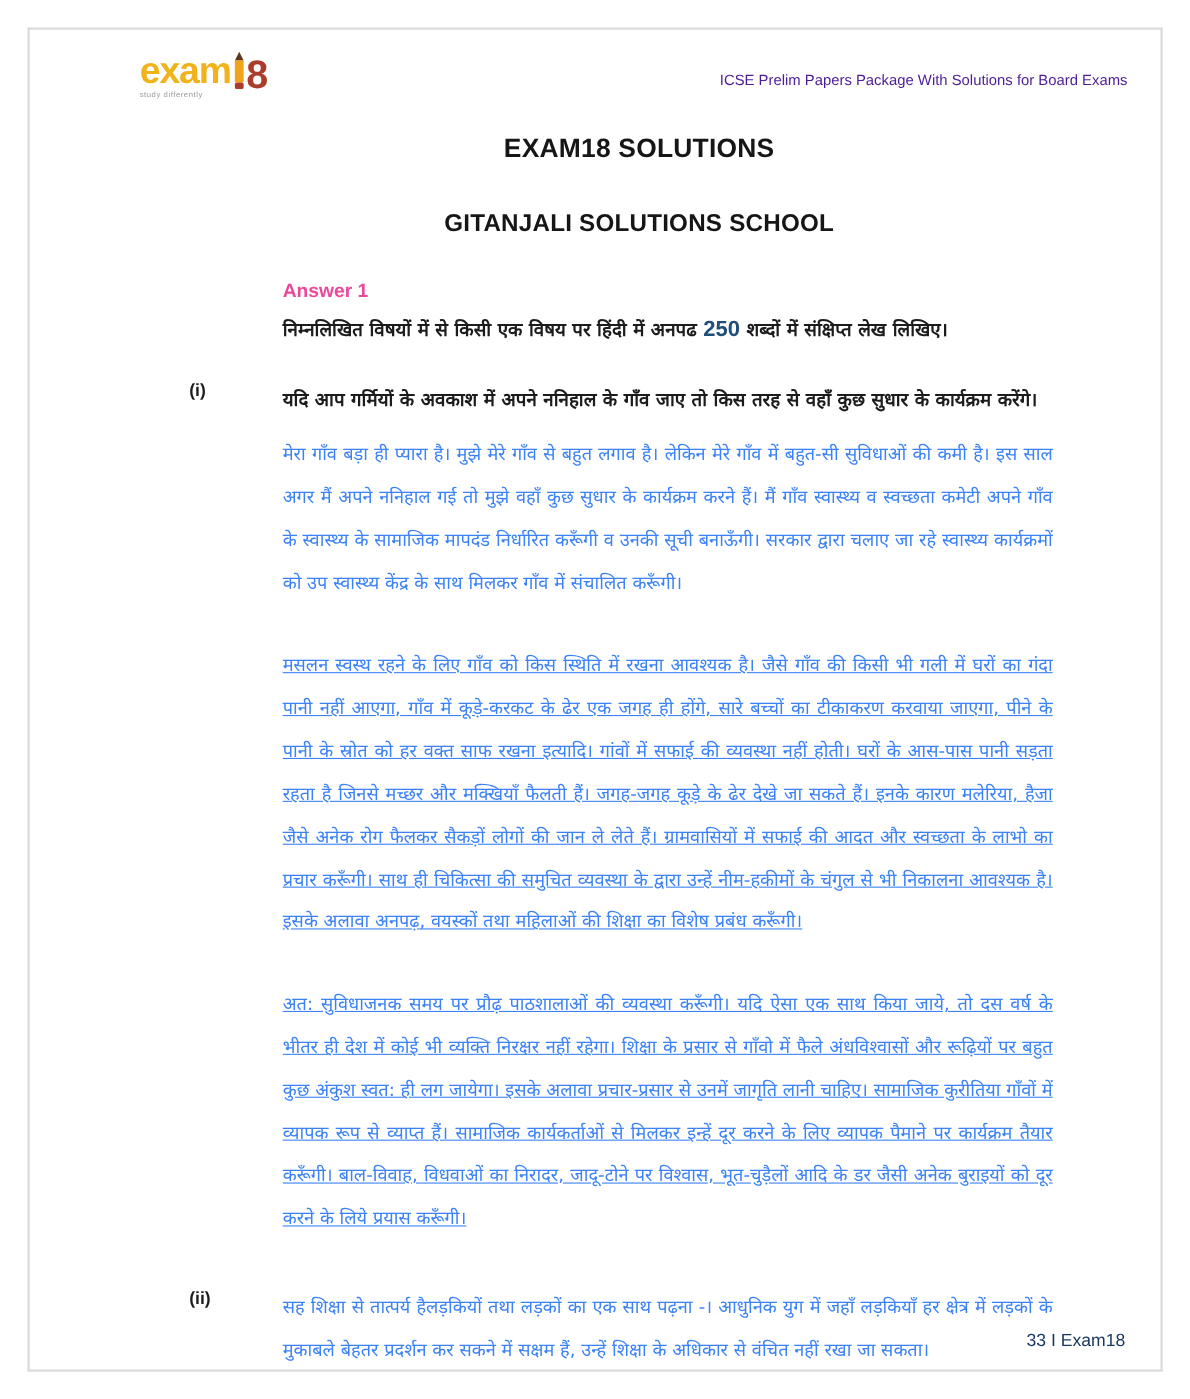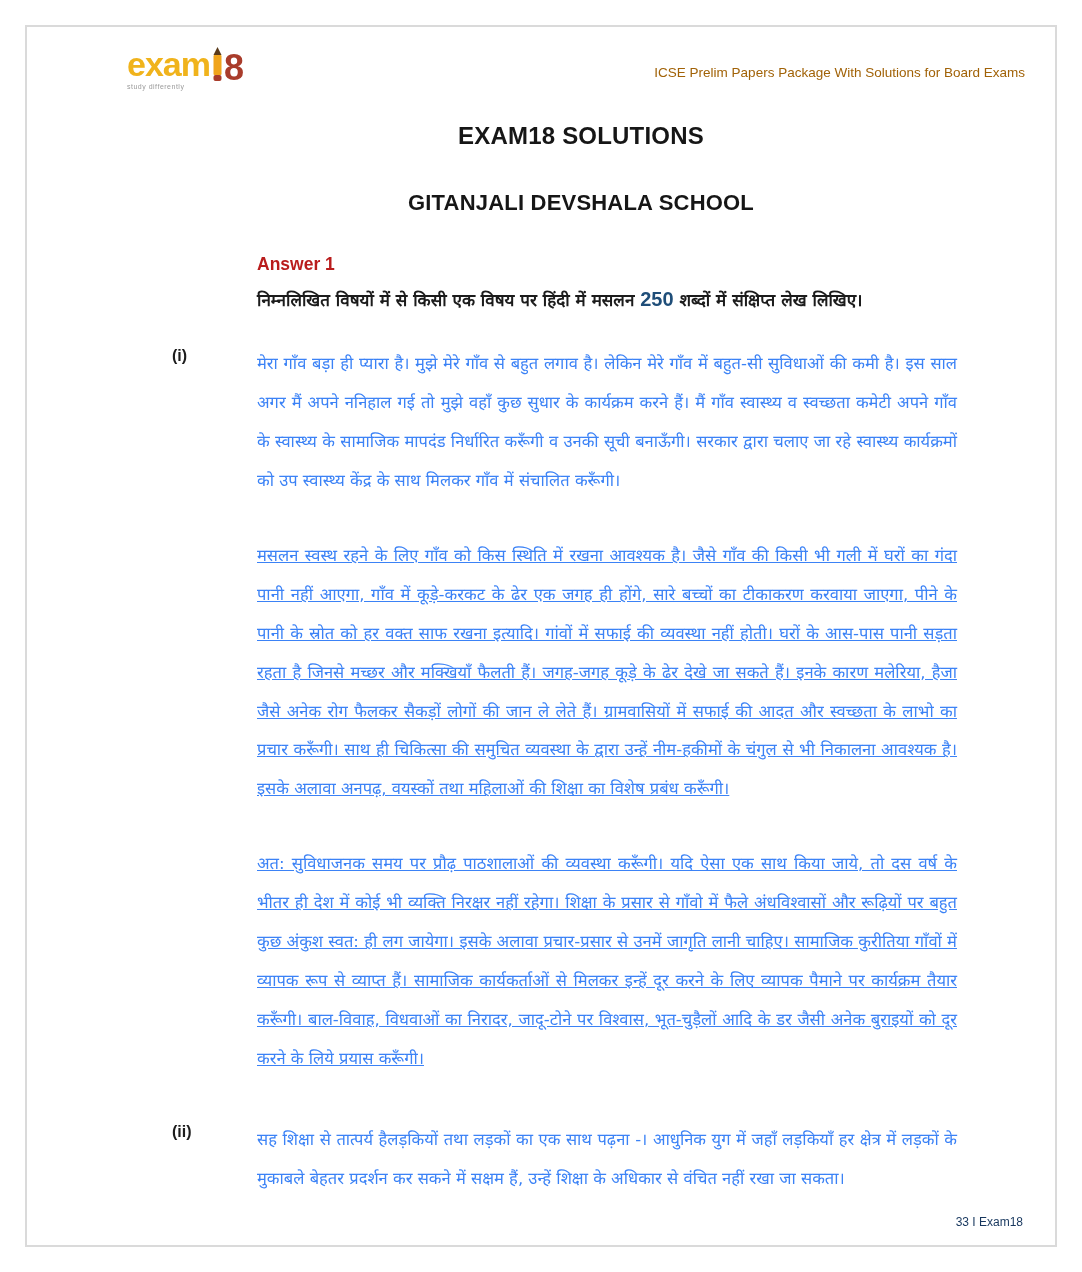--- a/index.html
+++ b/index.html
@@ -27,60 +27,60 @@
   .logo-digit {
     font-family:"Liberation Sans","DejaVu Sans",sans-serif;
     font-weight:bold; font-size:36px; color:#a93c2b;
   }
   .logo-tagline {
     font-size:7px; color:#9a9a9a; margin-top:2px; letter-spacing:.5px;
     font-family:"Liberation Sans","DejaVu Sans",sans-serif;
   }
   .header-right {
     font-family:"Liberation Sans","DejaVu Sans",sans-serif;
-    font-size:13.5px; color:#a16207; margin-top:18px;
+    font-size:13.5px; color:#4c1d95; margin-top:18px;
   }
   
   .titles { text-align:center; padding-left:140px; padding-right:60px; }
   .title-main {
     font-family:"Liberation Sans","DejaVu Sans",sans-serif;
     font-weight:bold; font-size:24px; color:#161616; margin-top:32px; letter-spacing:.2px;
   }
   .title-school {
     font-family:"Liberation Sans","DejaVu Sans",sans-serif;
     font-weight:bold; font-size:22px; color:#161616; margin-top:40px; letter-spacing:.2px;
   }
   
   .doc-body {
     padding:0 98px 0 230px;
     font-size:16.5px; color:#1c1c1c;
   }
   .answer-heading {
     font-family:"Liberation Sans","DejaVu Sans",sans-serif;
-    font-weight:bold; font-size:17.5px; color:#b91c1c; margin-top:38px;
+    font-weight:bold; font-size:17.5px; color:#ec4899; margin-top:38px;
   }
   .intro-line { font-weight:bold; font-size:17px; margin-top:8px; line-height:1.6; }
   .intro-number { color:#1f4e79; font-family:"Liberation Sans","DejaVu Sans",sans-serif; font-size:20px; }
   .qa-row { position:relative; margin-top:30px; }
   .qa-label {
     position:absolute; left:-85px; top:2px;
     font-family:"Liberation Sans","DejaVu Sans",sans-serif;
     font-weight:bold; font-size:16px; color:#1c1c1c;
   }
   .question { font-weight:bold; font-size:17px; line-height:2.3; }
   .para {
     text-align:justify; line-height:2.36; font-size:16.5px; margin-top:10px;
     color:#3b82f6;
   }
   .para + .para { margin-top:36px;text-decoration:underline; }
   
   .page-footer {
     position:absolute; right:32px; bottom:16px;
     font-family:"Liberation Sans","DejaVu Sans",sans-serif;
-    font-size:12px; color:#17375e;
+    font-size:16px; color:#17375e;
   }
 </style>
 </head>
 <body>
 
 <div class="frame">
   <div class="page">
 
     <div class="page-header">
       <div class="logo">
@@ -97,33 +97,34 @@
             </svg>
           </span>
           <span class="logo-digit">8</span>
         </div>
       </div>
       <div class="header-right">ICSE Prelim Papers Package With Solutions for Board Exams</div>
     </div>
 
     <div class="titles">
       <div class="title-main">EXAM18 SOLUTIONS</div>
-      <div class="title-school">GITANJALI DEVSHALA SCHOOL</div>
+      <div class="title-school">GITANJALI SOLUTIONS SCHOOL</div>
     </div>
 
     <div class="doc-body">
 
       <div class="answer-heading">Answer 1</div>
 
       <div class="intro-line">
-        <span>निम्नलिखित विषयों में से किसी एक विषय पर हिंदी में मसलन </span><span class="intro-number">250</span><span> शब्दों में संक्षिप्त लेख लिखिए।</span>
+        <span>निम्नलिखित विषयों में से किसी एक विषय पर हिंदी में अनपढ </span><span class="intro-number">250</span><span> शब्दों में संक्षिप्त लेख लिखिए।</span>
       </div>
 
       <div class="qa-row">
         <span class="qa-label">(i)</span>
+        <div class="question">यदि आप गर्मियों के अवकाश में अपने ननिहाल के गाँव जाए तो किस तरह से वहाँ कुछ सुधार के कार्यक्रम करेंगे।</div>
         <p class="para">मेरा गाँव बड़ा ही प्यारा है। मुझे मेरे गाँव से बहुत लगाव है। लेकिन मेरे गाँव में बहुत-सी सुविधाओं की कमी है। इस साल अगर मैं अपने ननिहाल गई तो मुझे वहाँ कुछ सुधार के कार्यक्रम करने हैं। मैं गाँव स्वास्थ्य व स्वच्छता कमेटी अपने गाँव के स्वास्थ्य के सामाजिक मापदंड निर्धारित करूँगी व उनकी सूची बनाऊँगी। सरकार द्वारा चलाए जा रहे स्वास्थ्य कार्यक्रमों को उप स्वास्थ्य केंद्र के साथ मिलकर गाँव में संचालित करूँगी।</p>
         <p class="para">मसलन स्वस्थ रहने के लिए गाँव को किस स्थिति में रखना आवश्यक है। जैसे गाँव की किसी भी गली में घरों का गंदा पानी नहीं आएगा, गाँव में कूड़े-करकट के ढेर एक जगह ही होंगे, सारे बच्चों का टीकाकरण करवाया जाएगा, पीने के पानी के स्रोत को हर वक्त साफ रखना इत्यादि। गांवों में सफाई की व्यवस्था नहीं होती। घरों के आस-पास पानी सड़ता रहता है जिनसे मच्छर और मक्खियाँ फैलती हैं। जगह-जगह कूड़े के ढेर देखे जा सकते हैं। इनके कारण मलेरिया, हैजा जैसे अनेक रोग फैलकर सैकड़ों लोगों की जान ले लेते हैं।  ग्रामवासियों में सफाई की आदत और स्वच्छता के लाभो का प्रचार करूँगी। साथ ही चिकित्सा की समुचित व्यवस्था के द्वारा उन्हें नीम-हकीमों के चंगुल से भी निकालना आवश्यक है। इसके अलावा अनपढ़, वयस्कों तथा महिलाओं की शिक्षा का विशेष प्रबंध करूँगी।</p>
         <p class="para">अत: सुविधाजनक समय पर प्रौढ़ पाठशालाओं की व्यवस्था करूँगी। यदि ऐसा एक साथ किया जाये, तो दस वर्ष के भीतर ही देश में कोई भी व्यक्ति निरक्षर नहीं रहेगा।  शिक्षा के प्रसार से गाँवो में फैले अंधविश्वासों और रूढ़ियों पर बहुत कुछ अंकुश स्वत: ही लग जायेगा। इसके अलावा प्रचार-प्रसार से उनमें जागृति लानी चाहिए। सामाजिक कुरीतिया गाँवों में व्यापक रूप से व्याप्त हैं। सामाजिक कार्यकर्ताओं से मिलकर इन्हें दूर करने के लिए व्यापक पैमाने पर कार्यक्रम तैयार करूँगी। बाल-विवाह, विधवाओं का निरादर, जादू-टोने पर विश्वास, भूत-चुड़ैलों आदि के डर जैसी अनेक बुराइयों को दूर करने के लिये प्रयास करूँगी।</p>
       </div>
 
       <div class="qa-row" style="margin-top:42px;">
         <span class="qa-label">(ii)</span>
         <p class="para">सह शिक्षा से तात्पर्य हैलड़कियों तथा लड़कों का एक साथ पढ़ना -। आधुनिक युग में जहाँ लड़कियाँ हर क्षेत्र में लड़कों के मुकाबले बेहतर प्रदर्शन कर सकने में सक्षम हैं, उन्हें शिक्षा के अधिकार से वंचित नहीं रखा जा सकता।</p>
       </div>
 

